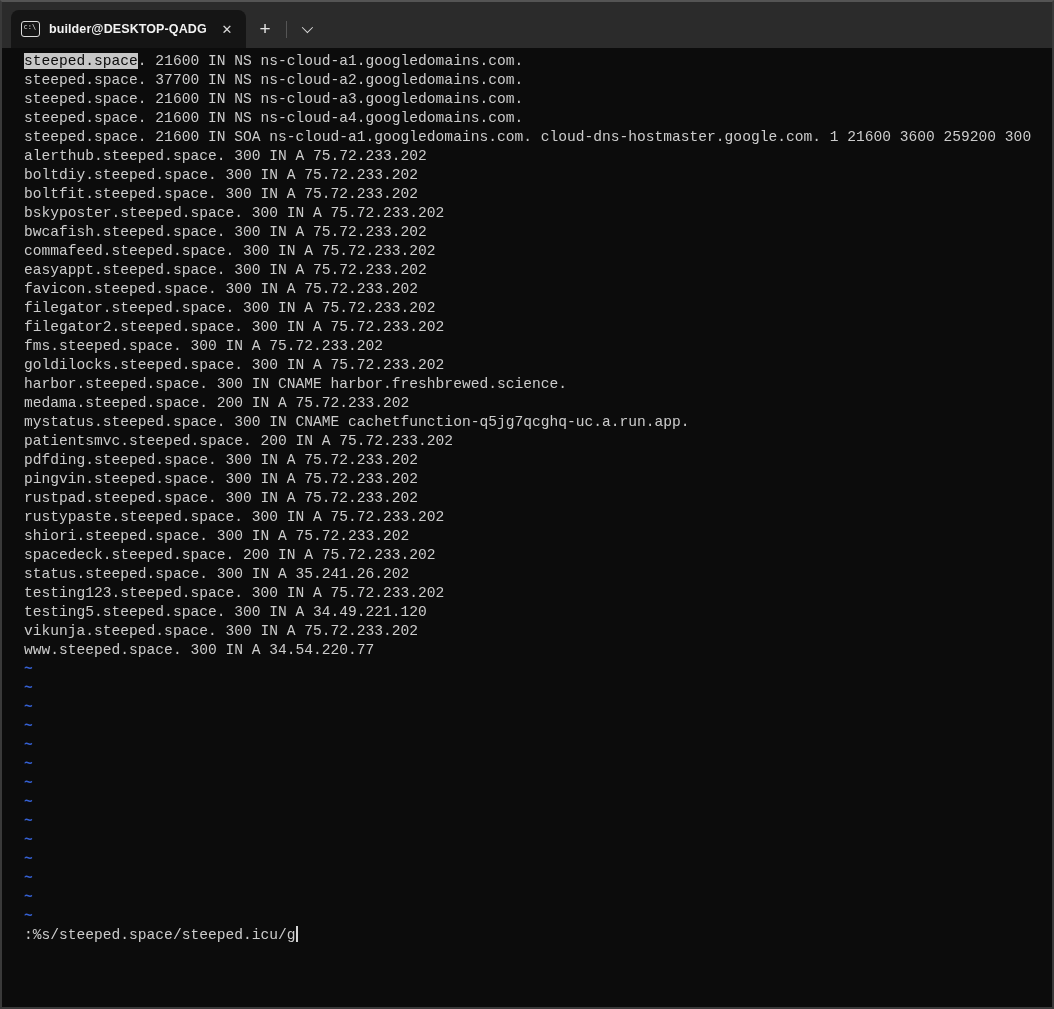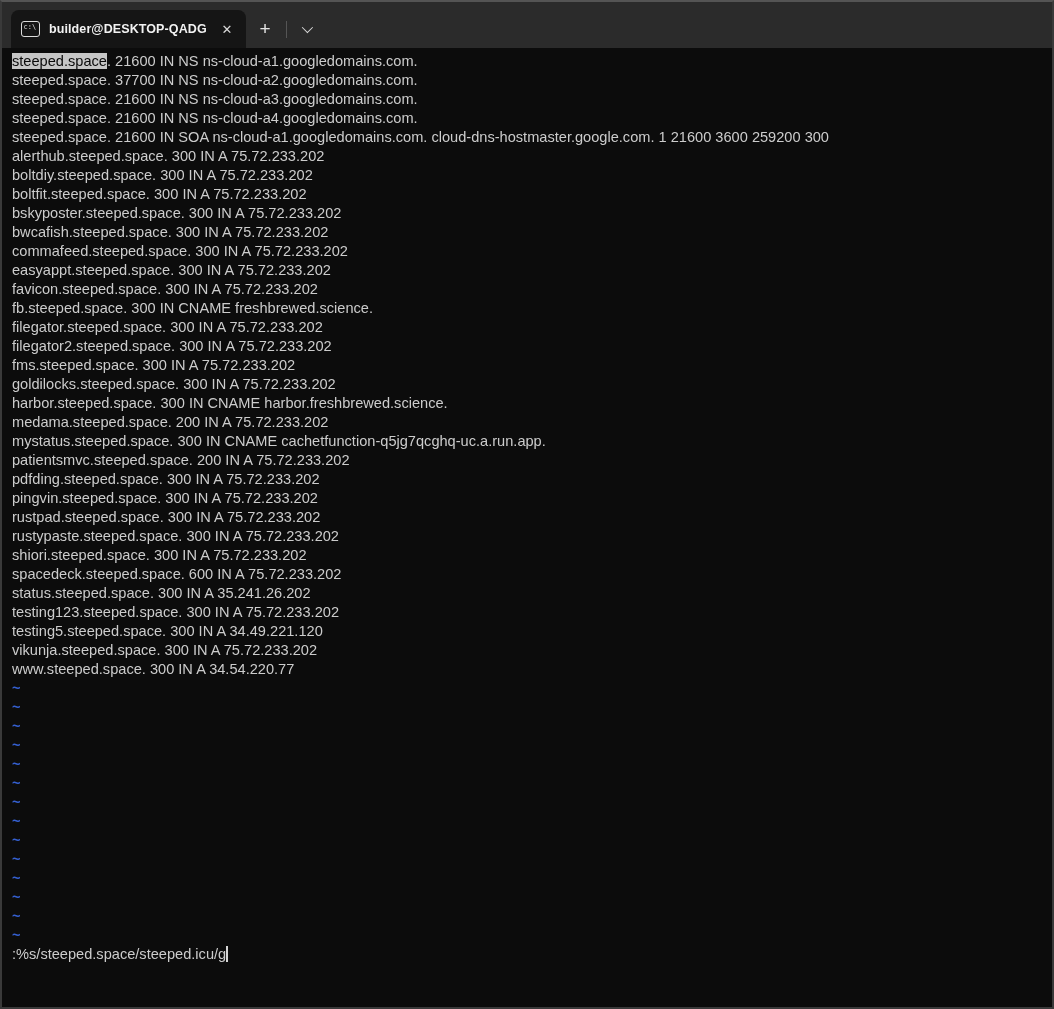--- a/index.html
+++ b/index.html
@@ -80,23 +80,23 @@
   }
   .chev{
     width:8px;height:8px;
     border-right:1.5px solid #d8d8d8;border-bottom:1.5px solid #d8d8d8;
     transform:rotate(45deg) translateY(-2px);
   }
   
   .terminal{
     flex:1 1 auto;
     background:var(--background);
-    padding:4px 0 0 10px;
+    padding:4px 0 0 22px;
     overflow:hidden;
-    font-family:Liberation Sans, sans-serif;
+    font-family:Liberation Mono, monospace;
     font-size:14.6px;
     color:var(--foreground);
   }
   .row{
     height:19px;line-height:19px;white-space:pre;
   }
   .row.tilde{color:var(--tilde-blue);font-weight:700;}
   .hl{
     background:var(--search-highlight-bg);
     color:var(--search-highlight-fg);
@@ -133,35 +133,34 @@
         <div class="row">steeped.space. 21600 IN NS ns-cloud-a4.googledomains.com.</div>
         <div class="row">steeped.space. 21600 IN SOA ns-cloud-a1.googledomains.com. cloud-dns-hostmaster.google.com. 1 21600 3600 259200 300</div>
         <div class="row">alerthub.steeped.space. 300 IN A 75.72.233.202</div>
         <div class="row">boltdiy.steeped.space. 300 IN A 75.72.233.202</div>
         <div class="row">boltfit.steeped.space. 300 IN A 75.72.233.202</div>
         <div class="row">bskyposter.steeped.space. 300 IN A 75.72.233.202</div>
         <div class="row">bwcafish.steeped.space. 300 IN A 75.72.233.202</div>
         <div class="row">commafeed.steeped.space. 300 IN A 75.72.233.202</div>
         <div class="row">easyappt.steeped.space. 300 IN A 75.72.233.202</div>
         <div class="row">favicon.steeped.space. 300 IN A 75.72.233.202</div>
-        <div class="row">fb.steeped.space. 300 IN CNAME freshbrewed.science.</div>
         <div class="row">filegator.steeped.space. 300 IN A 75.72.233.202</div>
         <div class="row">filegator2.steeped.space. 300 IN A 75.72.233.202</div>
         <div class="row">fms.steeped.space. 300 IN A 75.72.233.202</div>
         <div class="row">goldilocks.steeped.space. 300 IN A 75.72.233.202</div>
         <div class="row">harbor.steeped.space. 300 IN CNAME harbor.freshbrewed.science.</div>
         <div class="row">medama.steeped.space. 200 IN A 75.72.233.202</div>
         <div class="row">mystatus.steeped.space. 300 IN CNAME cachetfunction-q5jg7qcghq-uc.a.run.app.</div>
         <div class="row">patientsmvc.steeped.space. 200 IN A 75.72.233.202</div>
         <div class="row">pdfding.steeped.space. 300 IN A 75.72.233.202</div>
         <div class="row">pingvin.steeped.space. 300 IN A 75.72.233.202</div>
         <div class="row">rustpad.steeped.space. 300 IN A 75.72.233.202</div>
         <div class="row">rustypaste.steeped.space. 300 IN A 75.72.233.202</div>
         <div class="row">shiori.steeped.space. 300 IN A 75.72.233.202</div>
-        <div class="row">spacedeck.steeped.space. 600 IN A 75.72.233.202</div>
+        <div class="row">spacedeck.steeped.space. 200 IN A 75.72.233.202</div>
         <div class="row">status.steeped.space. 300 IN A 35.241.26.202</div>
         <div class="row">testing123.steeped.space. 300 IN A 75.72.233.202</div>
         <div class="row">testing5.steeped.space. 300 IN A 34.49.221.120</div>
         <div class="row">vikunja.steeped.space. 300 IN A 75.72.233.202</div>
         <div class="row">www.steeped.space. 300 IN A 34.54.220.77</div>
       </div>
 
     <div>
         <div class="row tilde">~</div>
         <div class="row tilde">~</div>

